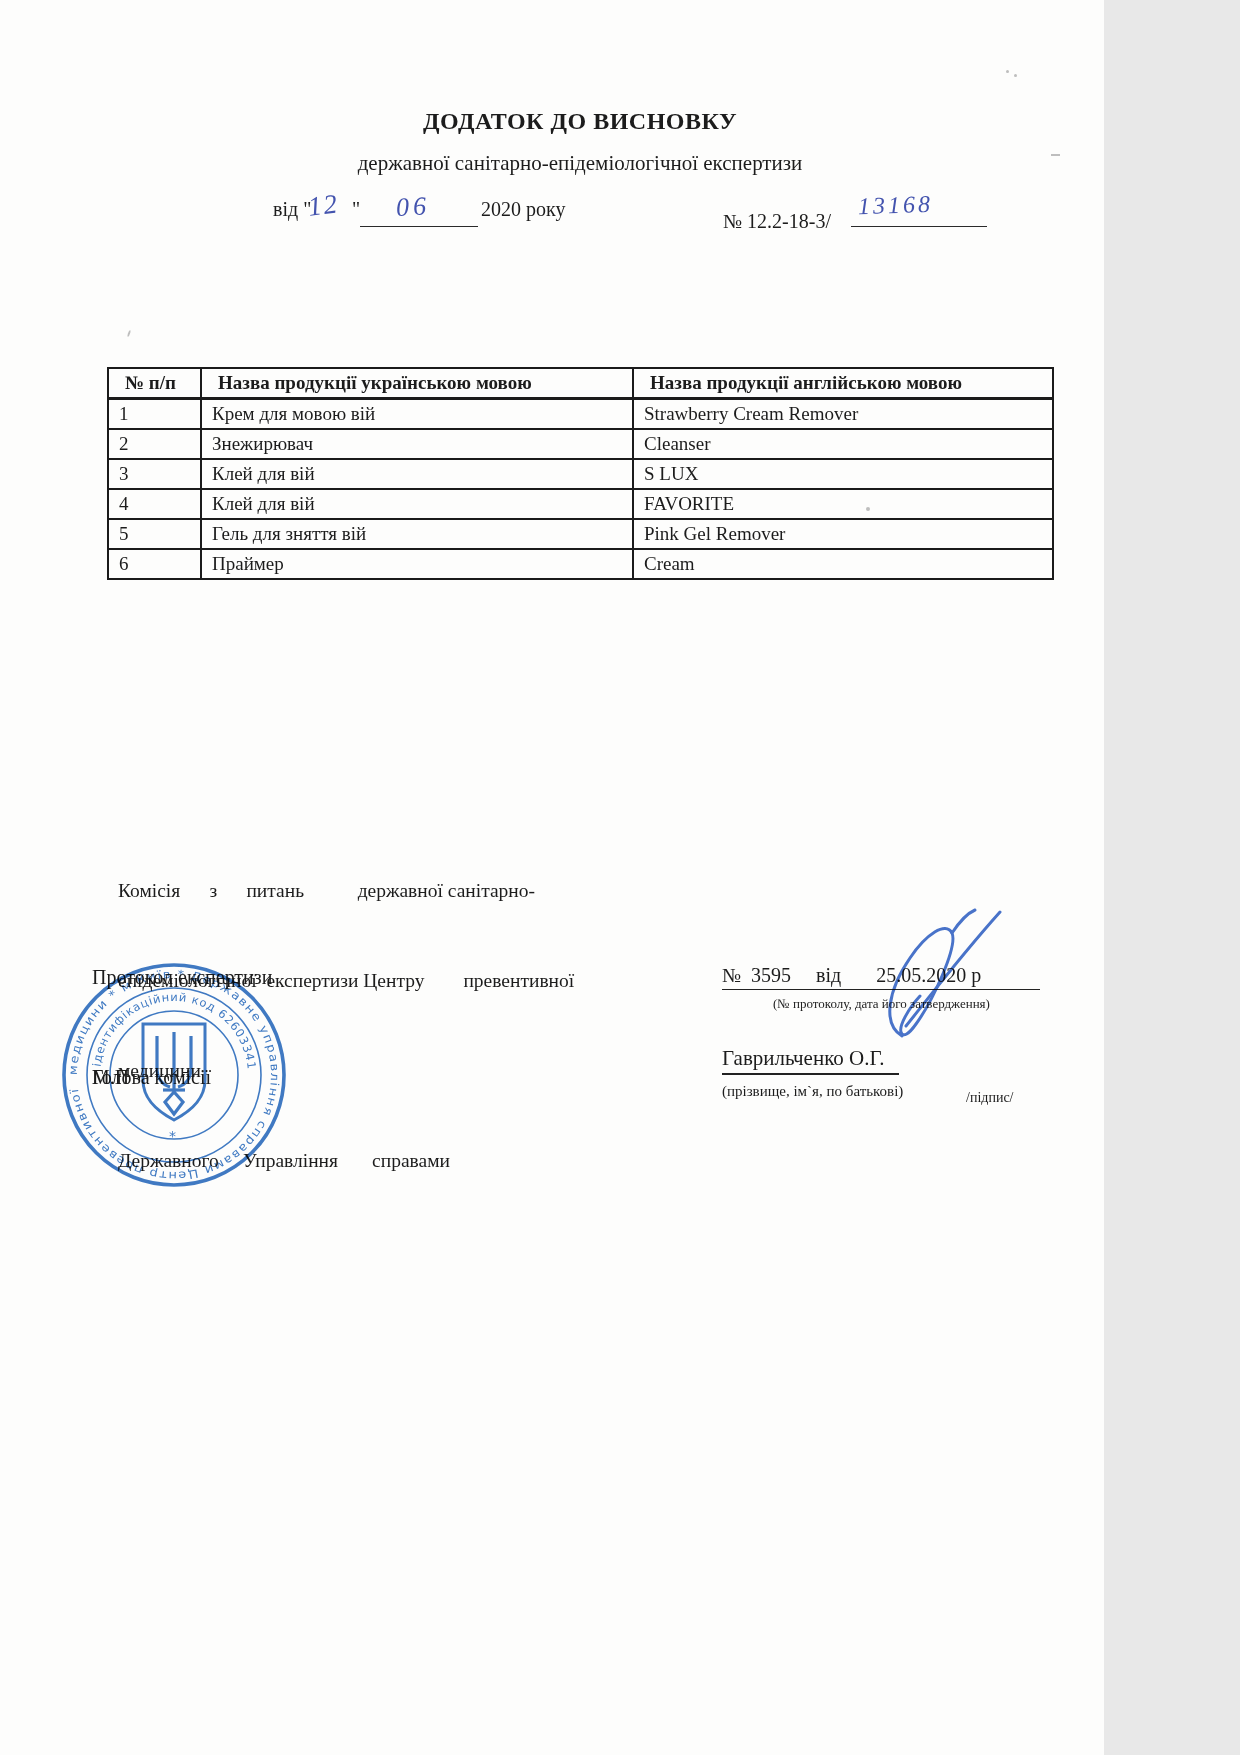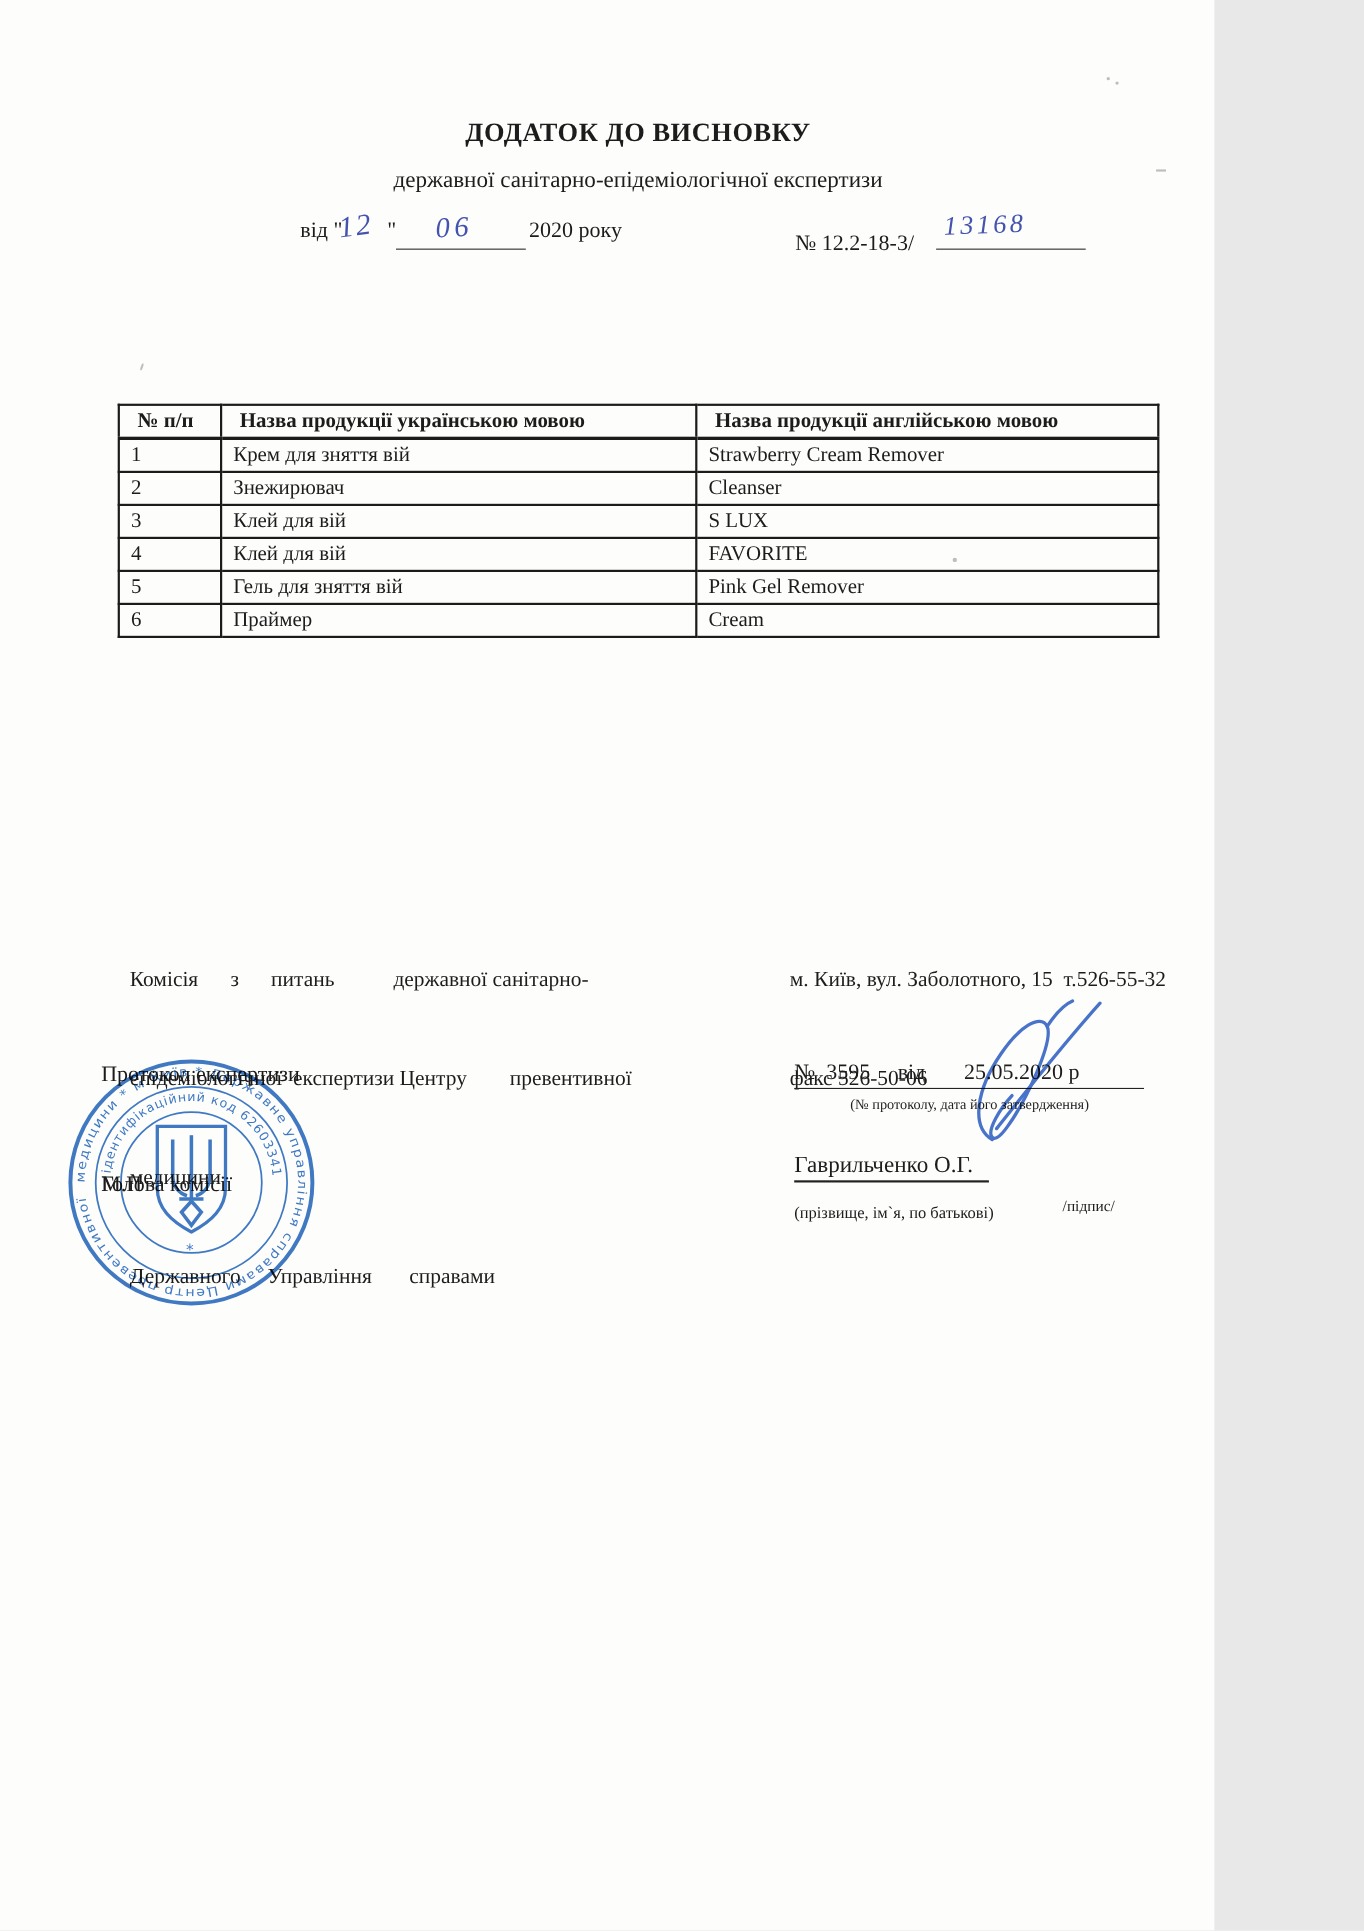--- a/index.html
+++ b/index.html
@@ -46,21 +46,21 @@
   table.products th{font-weight:bold;border-bottom-width:3px;padding-left:16px;}
   
   .commission{left:92px;top:816px;width:500px;font-size:19.5px;line-height:30px;white-space:pre;margin-left:26px;}
   .contact{left:718px;top:816px;width:420px;font-size:19.5px;line-height:30px;white-space:pre;}
   .protocol-label{left:92px;top:966px;font-size:20px;}
   .protocol-value{left:722px;top:964px;font-size:20px;white-space:pre;border-bottom:1.8px solid #222;width:318px;padding-bottom:2px;}
   .protocol-caption{left:773px;top:996px;font-size:13px;color:#222;}
   .chairman{left:92px;top:1066px;font-size:20px;}
   .seal-label{left:92px;top:1066px;font-size:20px;}
   .sig-name{left:722px;top:1046px;font-size:21px;border-bottom:2px solid #222;padding:0 14px 2px 0;}
-  .sig-caption{left:722px;top:1083px;font-size:15px;margin-top:12px;}
+  .sig-caption{left:722px;top:1083px;font-size:15px;}
   .sign-caption{left:966px;top:1090px;font-size:14px;}
   
   .stamp-svg{left:57px;top:958px;mix-blend-mode:multiply;opacity:.92;}
   .signature-svg{left:868px;top:908px;mix-blend-mode:multiply;opacity:.95;}
   
   .artifact{background:#8a8a8a;opacity:.55;border-radius:50%;}
   .artifact.dash{border-radius:0;}
 </style>
 </head>
 <body>
@@ -93,21 +93,21 @@
     <thead>
       <tr>
         <th>№ п/п</th>
         <th>Назва продукції українською мовою</th>
         <th>Назва продукції англійською мовою</th>
       </tr>
     </thead>
     <tbody>
       <tr>
         <td>1</td>
-        <td>Крем для зняття вій</td>
+        <td>Крем для мовою вій</td>
         <td>Strawberry Cream Remover</td>
       </tr>
       <tr>
         <td>2</td>
         <td>Знежирювач</td>
         <td>Cleanser</td>
       </tr>
       <tr>
         <td>3</td>
         <td>Клей для вій</td>
@@ -131,24 +131,20 @@
     </tbody>
   </table>
 
   <div class="abs commission">
     <div>Комісія      з      питань           державної санітарно-</div>
     <div>епідеміологічної  експертизи Центру        превентивної</div>
     <div>медицини</div>
     <div>Державного     Управління       справами</div>
   </div>
 
-  <div class="abs contact">
-    <div>м. Київ, вул. Заболотного, 15  т.526-55-32</div>
-    <div>факс 526-50-06</div>
-  </div>
 
   <div class="abs protocol-label">Протокол експертизи</div>
   <div class="abs protocol-value">№  3595     від       25.05.2020 р</div>
   <div class="abs protocol-caption">(№ протоколу, дата його затвердження)</div>
 
   <div class="abs chairman">Голова комісії</div>
   <div class="abs seal-label">М.П</div>
   <div class="abs sig-name">Гаврильченко О.Г.</div>
   <div class="abs sig-caption">(прізвище, ім`я, по батькові)</div>
   <div class="abs sign-caption">/підпис/</div>

